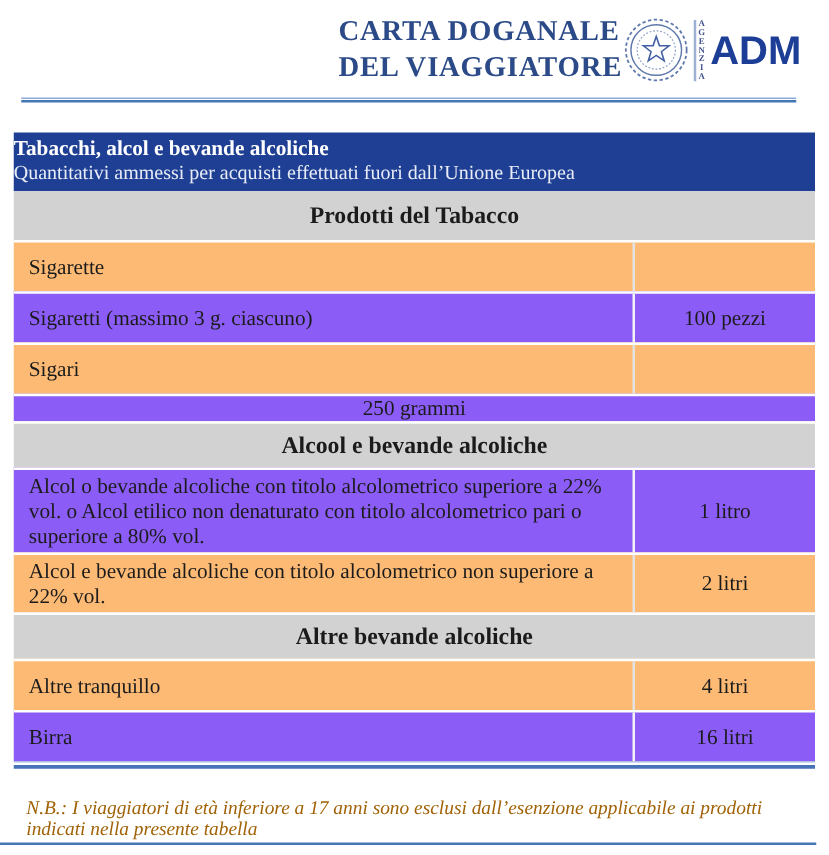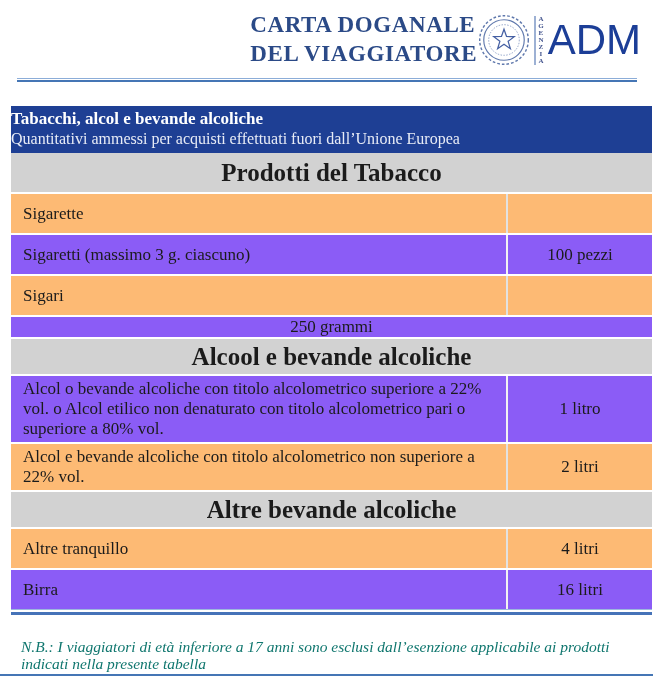--- a/index.html
+++ b/index.html
@@ -19,37 +19,37 @@
   }
   .logo { display:flex; align-items:center; margin-top:3px; margin-right:8px; }
   .emblem { width:54px; height:54px; }
   .agenzia-strip {
     display:flex; flex-direction:column; justify-content:center;
     border-left:2px solid #9db1d4; padding-left:2px; margin-left:3px; margin-right:4px;
     font-size:7px; line-height:7px; font-weight:bold; color:#44558e;
     letter-spacing:0; text-align:center;
   }
   .adm-text {
-    font-family:"Liberation Sans", sans-serif; font-weight:normal;
-    font-size:42px; line-height:46px; color:#1c3e97; letter-spacing:0px;
+    font-family:"Liberation Sans", sans-serif; font-weight:bold;
+    font-size:32px; line-height:46px; color:#1c3e97; letter-spacing:0px;
   }
   .header-rule {
     position:absolute; top:78px; left:17px; width:620px; height:4px;
     background:linear-gradient(to bottom, #8cadd8 0 1px, #ffffff 1px 2px, #4576b5 2px 4px);
   }
 
   
   .customs-table { position:absolute; top:106px; left:11px; width:641px; }
   .tbl-title {
     background:#1e3f94; color:#ffffff; text-align:left; padding:3px 0 4px 0;
   }
   .tbl-title .t1 { font-weight:bold; font-size:17px; line-height:20px; }
   .tbl-title .t2 { font-size:16px; line-height:20px; color:#e8ecf6; }
   .section-heading {
-    background:#d2d2d2; text-align:center; font-weight:bold; font-size:25px;
+    background:#d2d2d2; text-align:center; font-weight:bold; font-size:19px;
     min-height:37px; display:flex; align-items:center; justify-content:center;
     border-top:2px solid #ffffff; box-sizing:border-box;
   }
   .section-heading.first { border-top:none; min-height:39px; }
   .t-row { display:flex; border-top:2px solid #ffffff; background:#fdba74; }
   .t-row.shaded { background:#8b5cf6; }
   .cell-label {
     width:497px; box-sizing:border-box; min-height:39px;
     display:flex; align-items:center;
     padding:3px 14px 3px 12px; font-size:17px; line-height:20px;
@@ -60,21 +60,21 @@
     flex:1; display:flex; align-items:center; justify-content:center;
     font-size:17px; line-height:20px; text-align:center;
   }
   .table-bottom {
     height:2px; border-top:1px solid #9cb8de; border-bottom:3px solid #4673b8;
   }
 
   
   .note {
     position:absolute; top:639px; left:21px; width:632px;
-    font-style:italic; font-size:15.5px; line-height:16.5px; color:#0f766e;
+    font-style:italic; font-size:15.5px; line-height:16.5px; color:#a16207;
   }
   .bottom-rule {
     position:absolute; top:674px; left:0; width:653px; height:2px; background:#4576b5;
   }
   .watermark {
     position:absolute; top:677px; left:128px; white-space:nowrap;
     font-family:"Liberation Serif", serif; font-weight:bold;
     font-size:60px; letter-spacing:38px;
     color:#f2f6fc; -webkit-text-stroke:1.5px #b6c9e6;
   }

